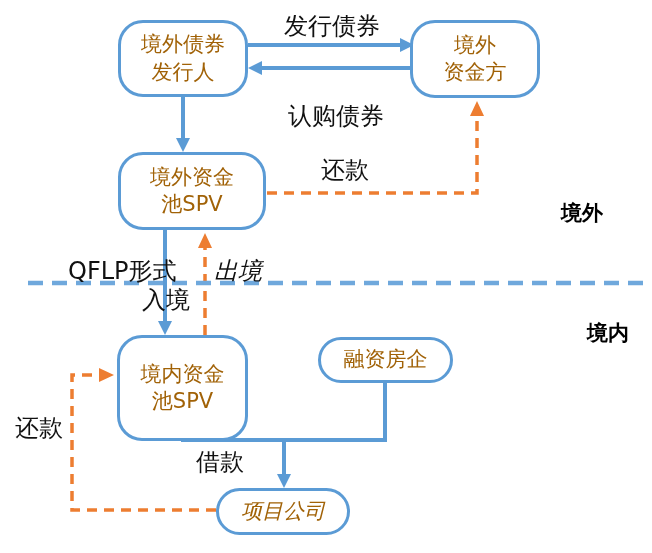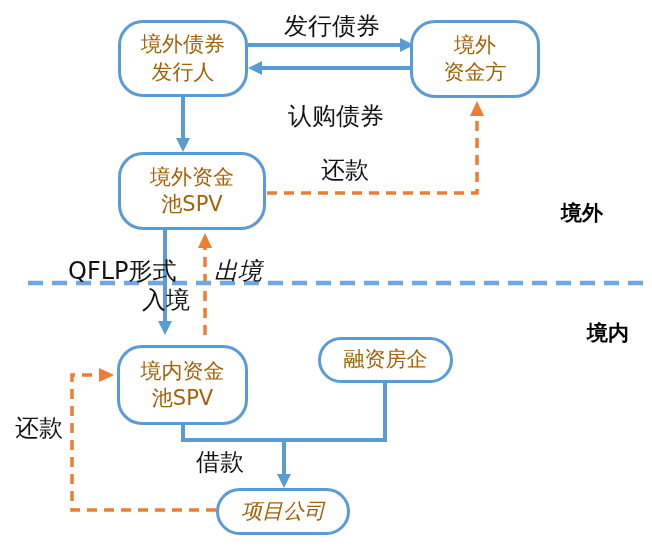--- a/index.html
+++ b/index.html
@@ -78,21 +78,21 @@
 
   <div class="node" style="left:118px; top:20px;  width:130px; height:77px;">境外债券
 发行人</div>
 
   <div class="node" style="left:410px; top:20px;  width:130px; height:78px;">境外
 资金方</div>
 
   <div class="node" style="left:118px; top:152px; width:148px; height:78px;">境外资金
 池SPV</div>
 
-  <div class="node" style="left:117px; top:335px; width:131px; height:80px;margin-top:10px;">境内资金
+  <div class="node" style="left:117px; top:335px; width:131px; height:106px;">境内资金
 池SPV</div>
 
   <div class="node" style="left:318px; top:337px; width:135px; height:46px;">融资房企</div>
 
   <div class="node" style="left:216px; top:488px; width:134px; height:47px;font-style:italic;">项目公司</div>
 
   <span class="lbl" style="left:284px; top:13px;">发行债券</span>
 
   <span class="lbl" style="left:288px; top:75px;margin-top:28px;">认购债券</span>
 

